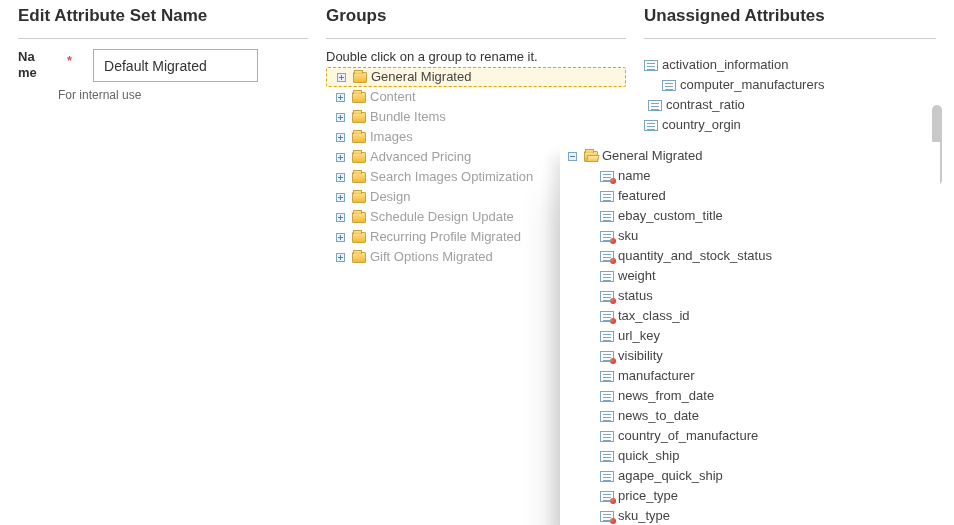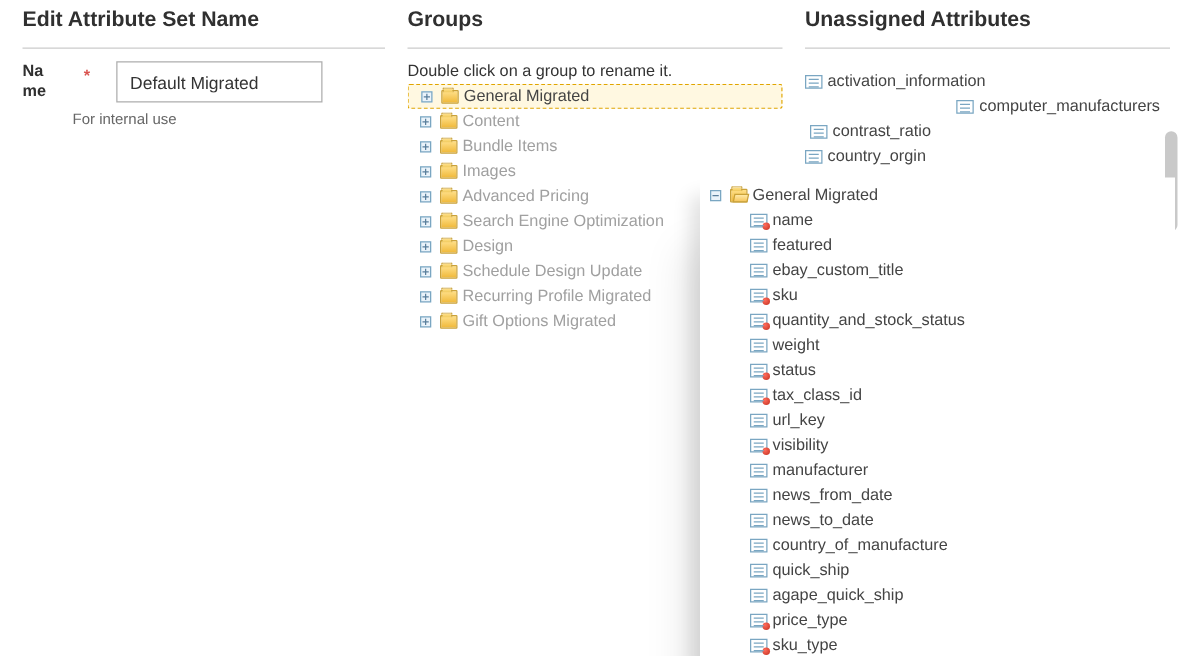--- a/index.html
+++ b/index.html
@@ -198,21 +198,21 @@
           <span class="tree-label">Images</span>
         </div>
         <div class="tree-row faded">
           <span class="plus-toggle"></span>
           <span class="folder-icon"></span>
           <span class="tree-label">Advanced Pricing</span>
         </div>
         <div class="tree-row faded">
           <span class="plus-toggle"></span>
           <span class="folder-icon"></span>
-          <span class="tree-label">Search Engine Optimization</span>
+          <span class="tree-label">Search Images Optimization</span>
         </div>
         <div class="tree-row faded">
           <span class="plus-toggle"></span>
           <span class="folder-icon"></span>
           <span class="tree-label">Design</span>
         </div>
         <div class="tree-row faded">
           <span class="plus-toggle"></span>
           <span class="folder-icon"></span>
           <span class="tree-label">Schedule Design Update</span>
@@ -231,21 +231,21 @@
   </div>
 
   <div class="col-right">
     <h2 class="section-title">Unassigned Attributes</h2>
     <div class="unassigned-panel">
       <div class="unassigned-inner tree" id="unassigned-tree">
           <div class="tree-row" style="padding-left: 0px; margin-top: 16px;">
             <span class="attr-icon"></span>
             <span class="tree-label">activation_information</span>
           </div>
-          <div class="tree-row" style="padding-left: 18px; justify-content: flex-end;">
+          <div class="tree-row" style="padding-left: 18px;">
             <span class="attr-icon"></span>
             <span class="tree-label">computer_manufacturers</span>
           </div>
           <div class="tree-row" style="padding-left: 4px;">
             <span class="attr-icon"></span>
             <span class="tree-label">contrast_ratio</span>
           </div>
           <div class="tree-row" style="padding-left: 0px;">
             <span class="attr-icon"></span>
             <span class="tree-label">country_orgin</span>

